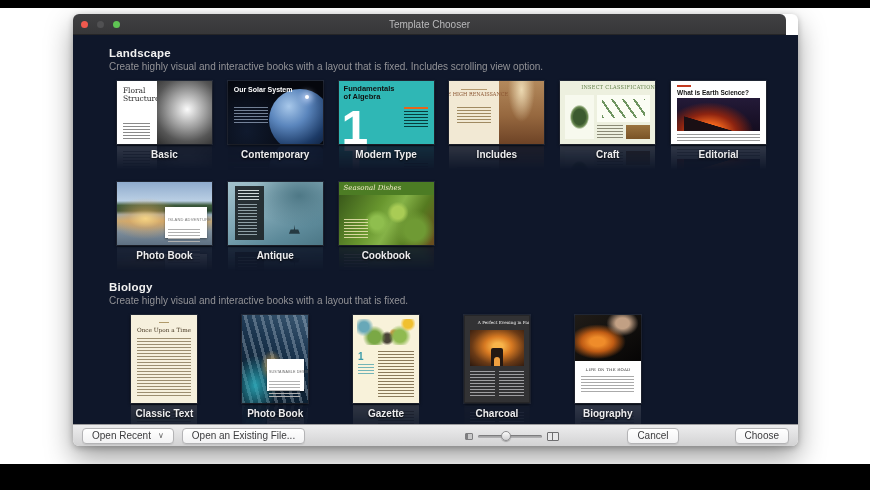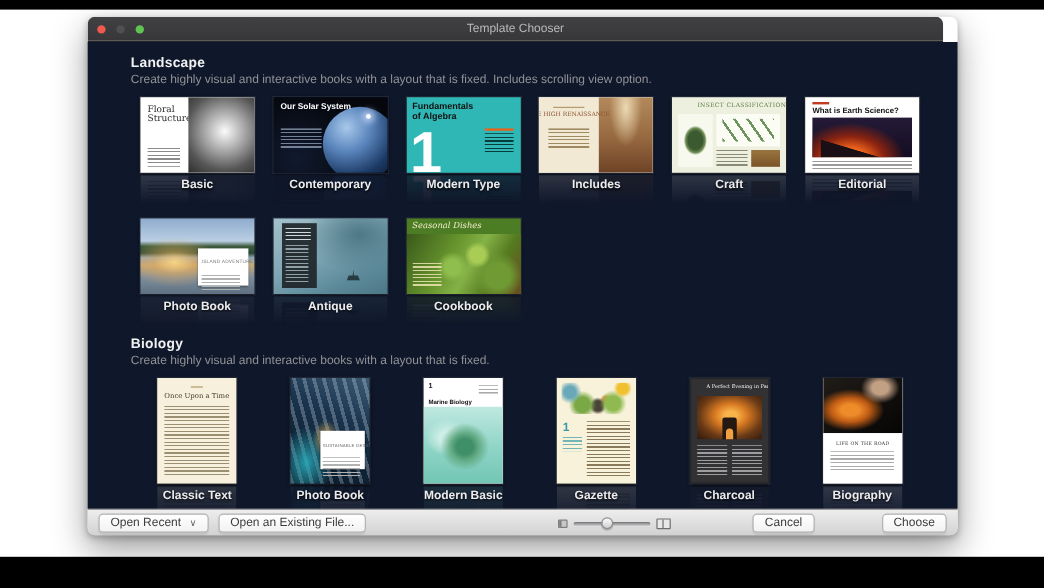--- a/index.html
+++ b/index.html
@@ -400,33 +400,20 @@
         <div class="thumb portrait p-photobook">
           <div class="card-ov">
             <div class="ptitle tiny">SUSTAINABLE DESIGN</div>
             <div class="body lines"></div>
           </div>
         </div>
         <div class="tlabel">Photo Book</div>
       </div>
         </div>
 
-      <div class="cell">
-          <div class="card">
-        <div class="thumb portrait p-modernbasic">
-          <div class="hdr">
-            <div class="num">1</div>
-            <div class="mtitle tiny">Marine Biology</div>
-          </div>
-          <div class="hlines lines"></div>
-          <div class="sea"></div>
-        </div>
-        <div class="tlabel">Modern Basic</div>
-      </div>
-        </div>
 
       <div class="cell">
           <div class="card">
         <div class="thumb portrait p-gazette">
           <div class="illo"></div>
           <div class="lcol">
             <div class="gnum">1</div>
             <div class="glines lines"></div>
           </div>
           <div class="body lines"></div>

